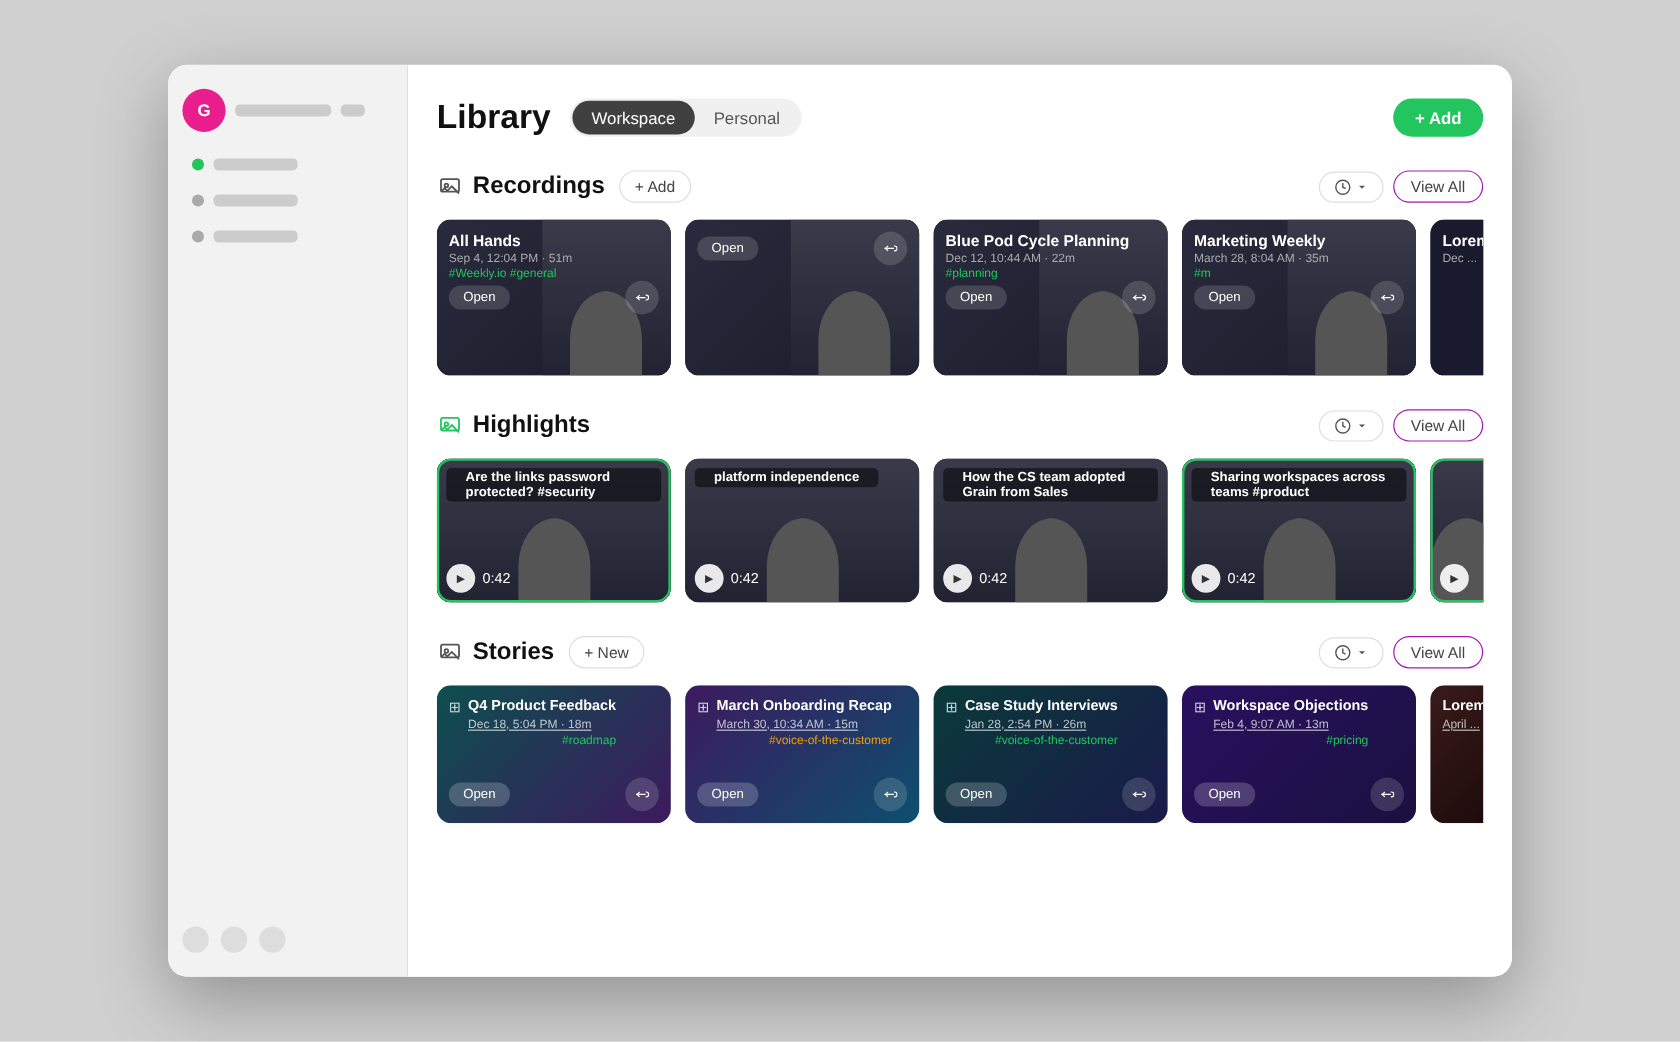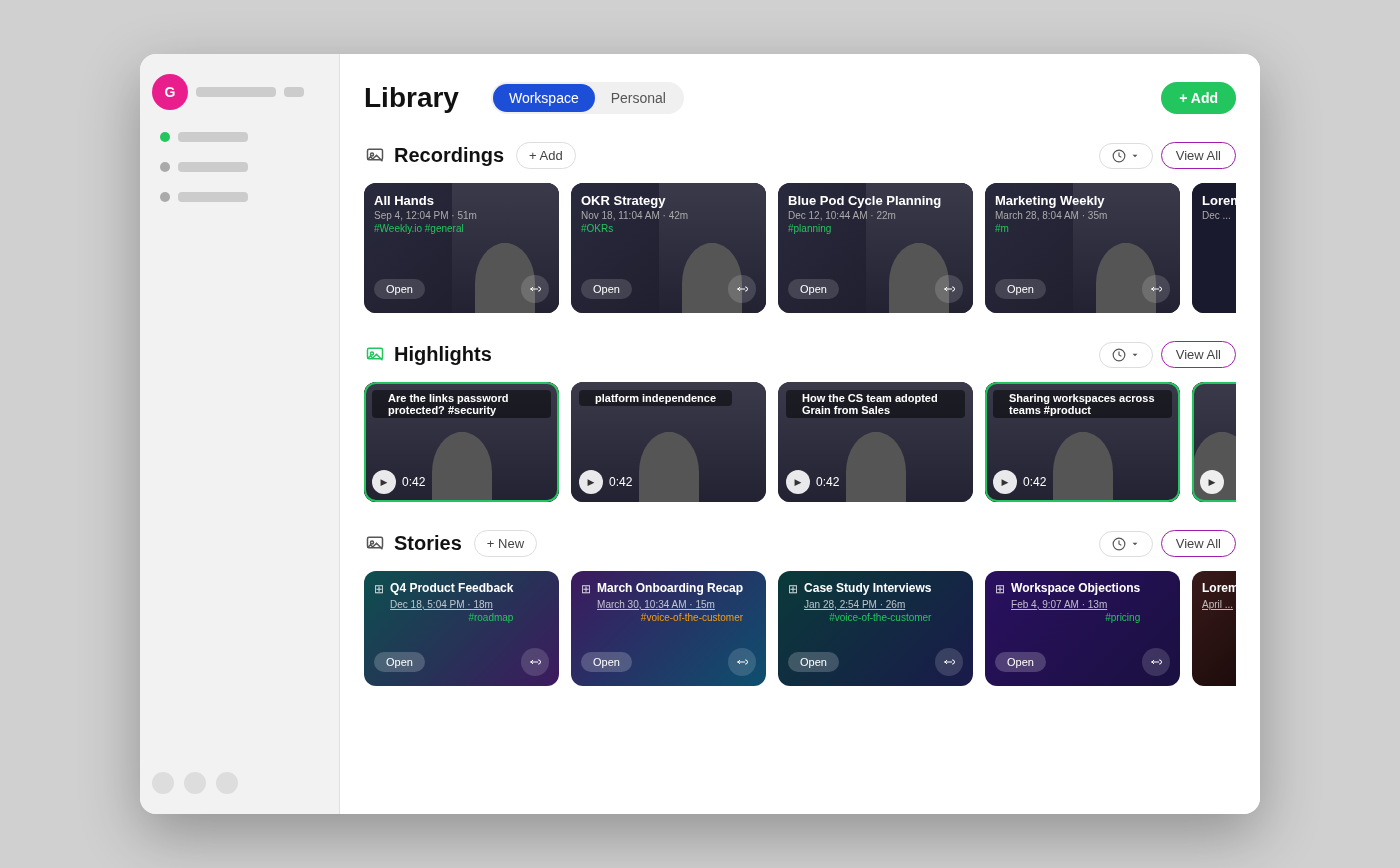--- a/index.html
+++ b/index.html
@@ -101,21 +101,21 @@
     .main {
       flex: 1;
       overflow-y: auto;
       padding: 28px 24px;
       background: #fff;
     }
     
     .page-header {
       display: flex;
       align-items: center;
-      gap: 32px;
+      gap: 16px;
       margin-bottom: 28px;
     }
     .page-title {
       font-size: 28px;
       font-weight: 700;
       color: #111;
     }
     .tab-group {
       display: flex;
       align-items: center;
@@ -126,21 +126,21 @@
     .tab-btn {
       padding: 6px 16px;
       border-radius: 18px;
       font-size: 14px;
       font-weight: 500;
       cursor: pointer;
       border: none;
       background: transparent;
     }
     .tab-btn.active {
-      background: #1d4ed8;
+      background: #404040;
       color: white;
     }
     .tab-btn.inactive {
       background: transparent;
       color: #555;
     }
     .header-add-btn {
       margin-left: auto;
       background: #22c55e;
       color: white;
@@ -238,21 +238,20 @@
       position: absolute;
       inset: 0;
       background: linear-gradient(135deg, #2a2a3e 0%, #1a1a28 100%);
     }
     .recording-card-overlay {
       position: absolute;
       inset: 0;
       padding: 10px;
       display: flex;
       flex-direction: column;
-      justify-content: space-between;
     }
     .recording-card-title {
       font-size: 13px;
       font-weight: 700;
       color: #fff;
     }
     .recording-card-date {
       font-size: 10px;
       color: #aaa;
       margin-top: 2px;
@@ -533,25 +532,20 @@
                   </svg>
               </button>
             </div>
           </div>
         </div>
 
         <div class="recording-card">
           <div class="recording-card-bg"></div>
           <div class="person-silhouette" style="position:absolute;right:0;top:0;width:55%;bottom:0;border-radius:0;"></div>
           <div class="recording-card-overlay">
-            <div>
-              <div class="recording-card-title">OKR Strategy</div>
-              <div class="recording-card-date">Nov 18, 11:04 AM · 42m</div>
-              <div class="recording-card-tag">#OKRs</div>
-            </div>
             <div class="recording-card-bottom">
               <button class="open-btn">Open</button>
               <button class="share-btn">
                 <svg width="12" height="12" viewBox="0 0 24 24" fill="none" stroke="white" stroke-width="2">
                     <path d="M18 8h1a4 4 0 0 1 0 8h-1"></path>
                     <path d="M2 12h16"></path>
                     <path d="M8 8l-4 4 4 4"></path>
                   </svg>
               </button>
             </div>

